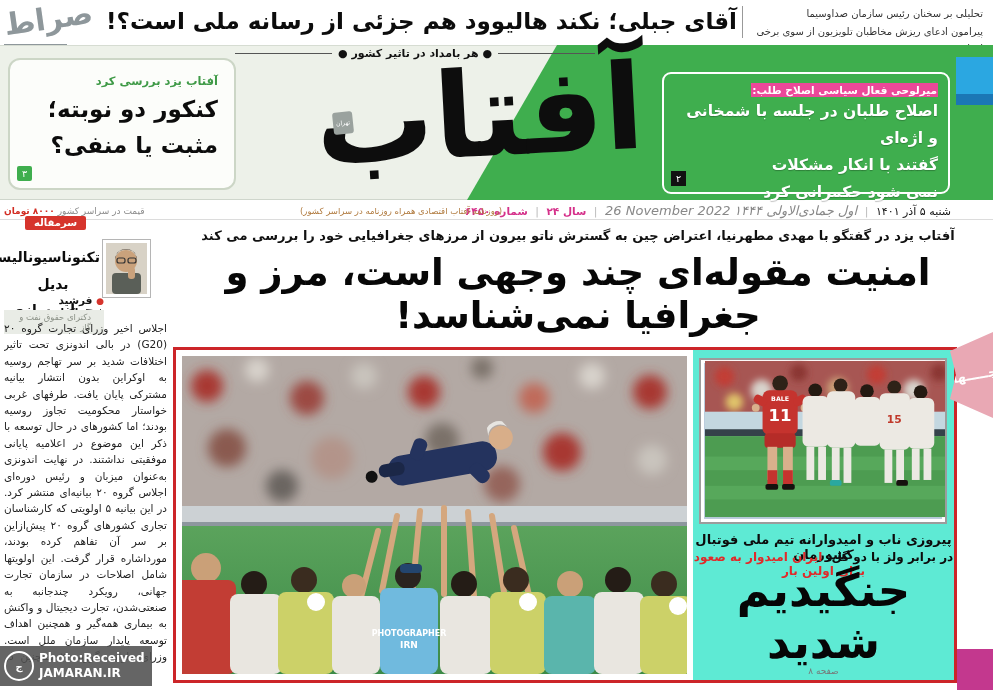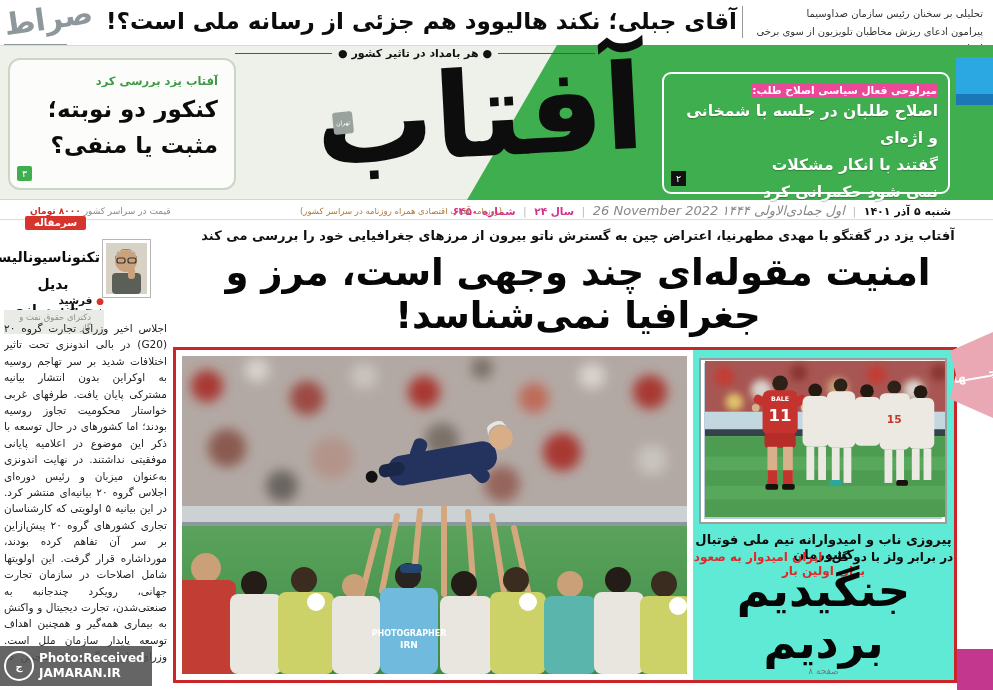--- a/index.html
+++ b/index.html
@@ -38,26 +38,26 @@
   .left-box { left:8px; top:58px; width:228px; height:132px; background:#fcfdfa; border:2px solid #ccd6c6; border-radius:12px; z-index:7; }
   .left-box-kicker { position:absolute; top:14px; right:16px; color:#3f9a47; font-size:11.5px; font-weight:700; }
   .left-box-title { position:absolute; top:32px; right:16px; left:10px; font-size:23px; font-weight:800; color:#0c0c0c;
                     text-align:right; line-height:1.55; letter-spacing:-0.5px; }
   .left-box-page { position:absolute; left:7px; bottom:7px; width:15px; height:15px; background:#3fae4e; color:#fff;
                    font-size:9.5px; text-align:center; line-height:15px; border-radius:2px; }
 
   
   .dateline { left:0; top:200px; width:993px; height:20px; border-bottom:1px solid #dcdcdc; }
   .date-cluster { position:absolute; right:42px; top:3px; font-size:11px; white-space:nowrap; color:#111; }
-  .date-cluster .fa { font-weight:700; }
+  .date-cluster .fa { font-weight:400; }
   .date-cluster .dim { color:#888; font-size:13px; font-weight:400;font-style:italic; }
   .date-cluster .mag { color:#d5308a; font-weight:700; font-size:10.5px; }
   .date-cluster .sep { color:#bbb; padding:0 4px; }
   .date-note { position:absolute; left:300px; top:6px; font-size:8.5px; color:#b07a3e; }
-  .date-price { position:absolute; left:30px; top:6px; font-size:9px; color:#8a8a8a; }
+  .date-price { position:absolute; left:4px; top:6px; font-size:9px; color:#8a8a8a; }
   .date-price b { color:#d22c22; font-weight:700; }
 
   
   .lead { left:178px; top:228px; width:800px; text-align:center; }
   .lead-kicker { font-size:13px; font-weight:700; color:#111; }
   .lead-headline { font-size:37px; font-weight:900; color:#070707; margin-top:8px; letter-spacing:-1px; }
   .lead-sub { font-size:15px; font-weight:700; color:#111; margin-top:12px; }
   .lead-page { font-size:9.5px; color:#666; margin-top:5px; }
 
   
@@ -348,21 +348,21 @@
         </g>
         <text x="194" y="64" text-anchor="middle" font-size="11" font-weight="bold" fill="#c0392b">15</text>
       </svg>
     </div>
     <div class="cap1">پیروزی ناب و امیدوارانه تیم ملی فوتبال کشورمان</div>
     <div class="cap2">
       <span>در برابر ولز با دو گل:</span>
       <span class="red">ایران امیدوار به صعود برای اولین بار</span>
     </div>
     <div class="big1">جنگیدیم</div>
-    <div class="big2">بردیم</div>
+    <div class="big2">شدید</div>
     <div class="side-page">صفحه ۸</div>
   </div>
 </div>
 
 <div class="abs ribbon">
   <span>چـــــهار</span>
 </div>
 <div class="abs magenta-sq"></div>
 
 <div class="abs watermark">

